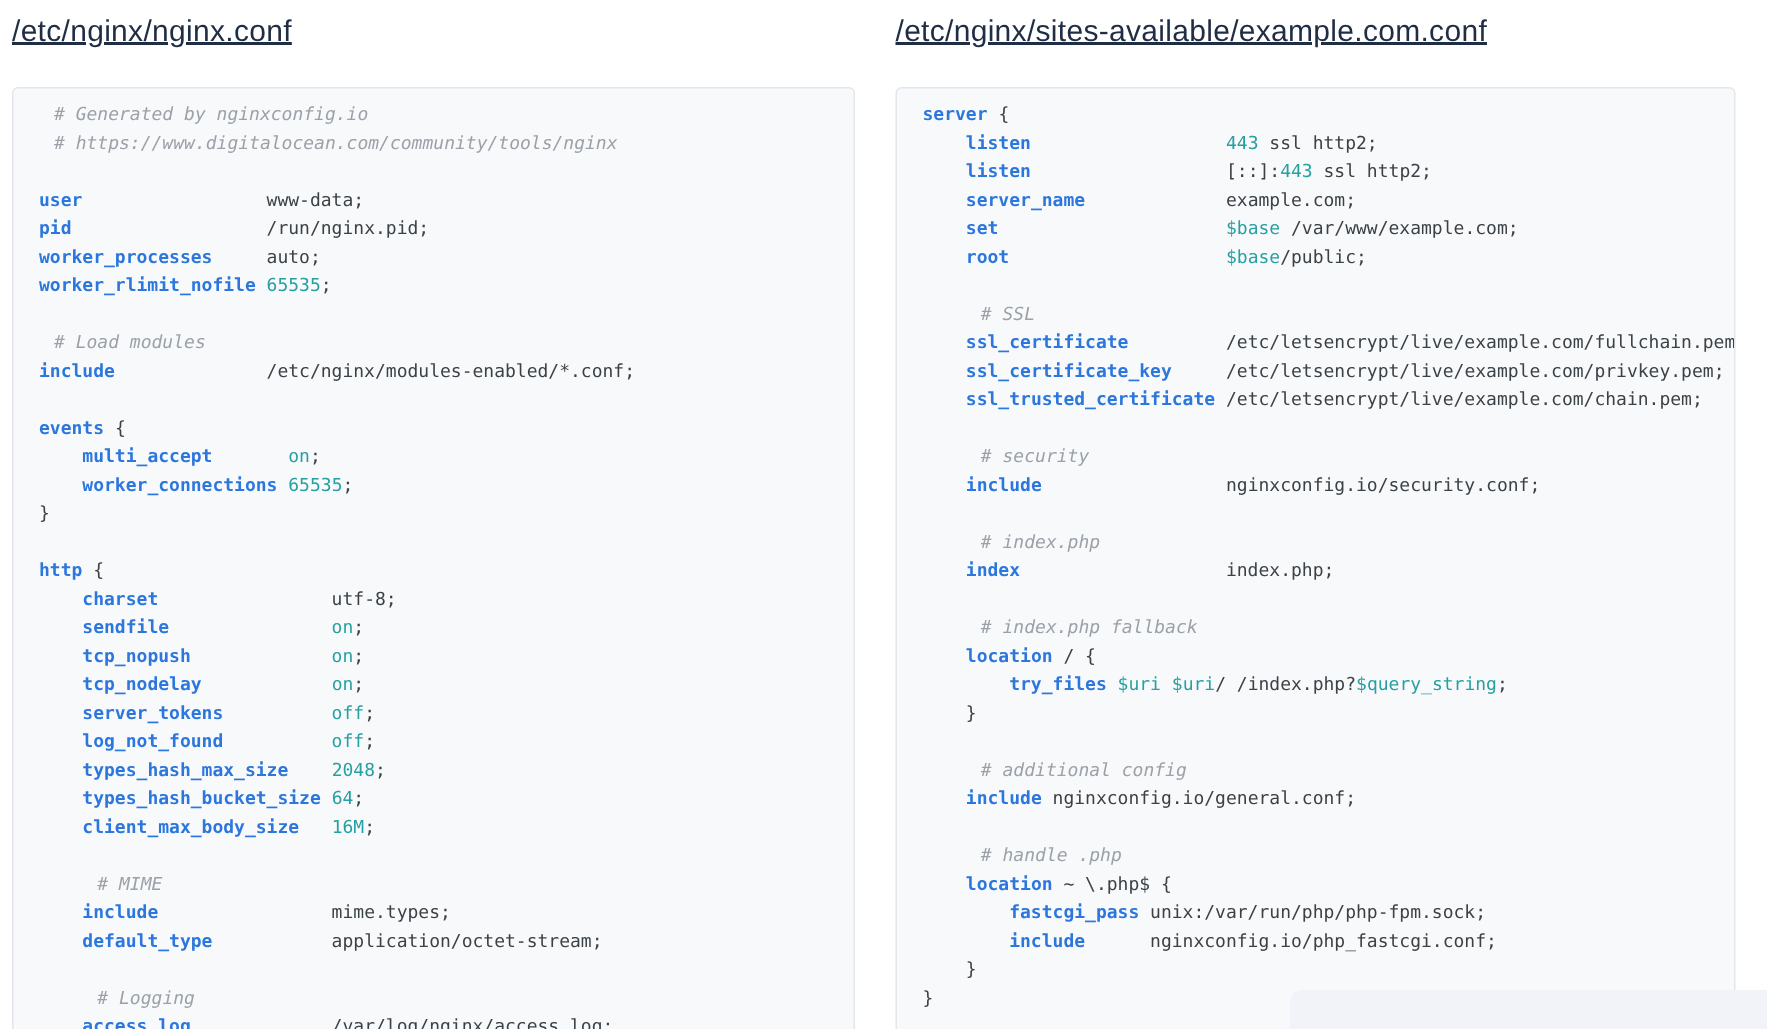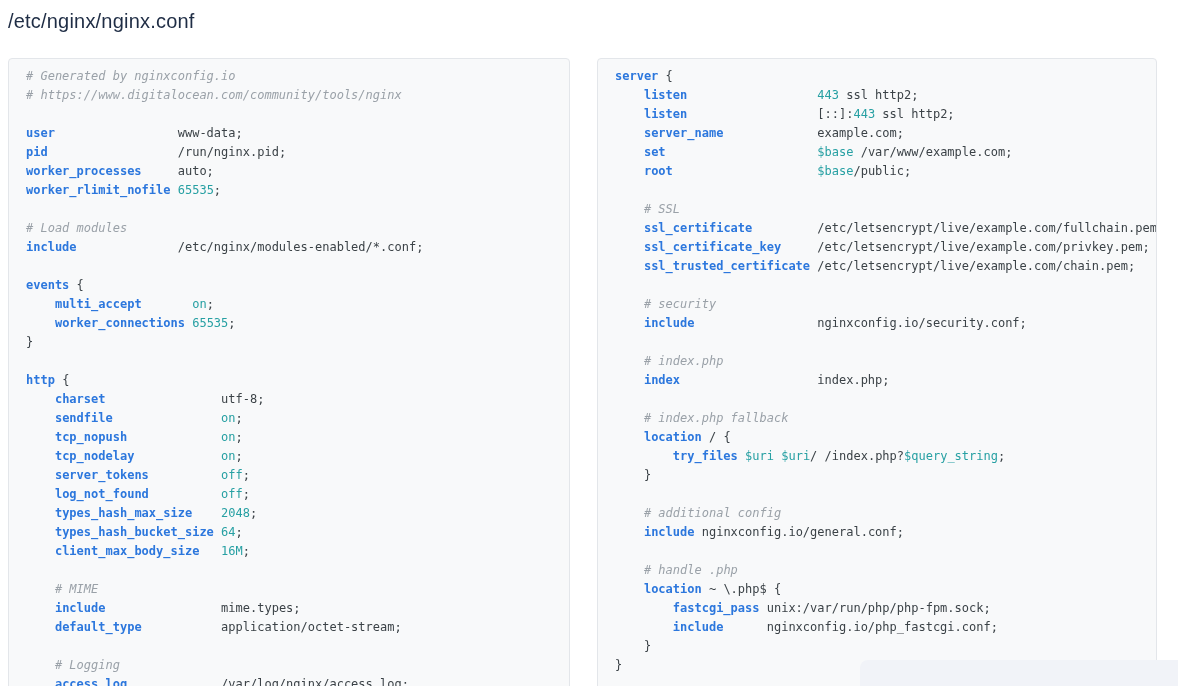--- a/index.html
+++ b/index.html
@@ -22,20 +22,21 @@
   }
   .stage { position: relative; width: 1178px; height: 686px; }
   .file-title {
     position: absolute;
     top: 10px;
     font-size: 20px;
     font-weight: 400;
     color: var(--title);
     letter-spacing: 0.2px;
     white-space: nowrap;
+    text-decoration: underline;
   }
   .file-title.left  { left: 8px; }
   .file-title.right { left: 597px; }
   .code-panel {
     position: absolute;
     top: 58px;
     height: 660px;
     background: var(--panelBg);
     border: 1px solid var(--panelBorder);
     border-radius: 4px;
@@ -48,40 +49,41 @@
     font-family: "DejaVu Sans Mono", "Liberation Mono", monospace;
     font-size: 12px;
     line-height: 19px;
     white-space: pre;
     color: var(--text);
     overflow: hidden;
   }
   .code-line { height: 19px; white-space: pre; }
   .tok-k { color: var(--keyword); font-weight: bold; }
   .tok-n { color: var(--literal); }
-  .tok-c { color: var(--comment); font-style: italic; }
+  .tok-c { color: var(--comment); font-style: italic; margin-left: 10px; }
   .tok-t { color: var(--text); }
   .corner-overlay {
     position: absolute;
     left: 860px;
     top: 660px;
     width: 318px;
     height: 26px;
     background: var(--overlayBg);
     border-top-left-radius: 8px;
     z-index: 5;
   }
 </style>
 </head>
 <body>
 
 <div class="stage">
 
   <h1 class="file-title left">/etc/nginx/nginx.conf</h1>
 
+  <h1 class="file-title right">/etc/nginx/sites-available/example.com.conf</h1>
 
   <div class="code-panel left">
     <div class="code"><div class="code-line"><span class="tok-c"># Generated by nginxconfig.io</span></div><div class="code-line"><span class="tok-c"># https://www.digitalocean.com/community/tools/nginx</span></div><div class="code-line">&nbsp;</div><div class="code-line"><span class="tok-k">user</span><span class="tok-t">                 www-data;</span></div><div class="code-line"><span class="tok-k">pid</span><span class="tok-t">                  /run/nginx.pid;</span></div><div class="code-line"><span class="tok-k">worker_processes</span><span class="tok-t">     auto;</span></div><div class="code-line"><span class="tok-k">worker_rlimit_nofile</span><span class="tok-t"> </span><span class="tok-n">65535</span><span class="tok-t">;</span></div><div class="code-line">&nbsp;</div><div class="code-line"><span class="tok-c"># Load modules</span></div><div class="code-line"><span class="tok-k">include</span><span class="tok-t">              /etc/nginx/modules-enabled/*.conf;</span></div><div class="code-line">&nbsp;</div><div class="code-line"><span class="tok-k">events</span><span class="tok-t"> {</span></div><div class="code-line"><span class="tok-t">    </span><span class="tok-k">multi_accept</span><span class="tok-t">       </span><span class="tok-n">on</span><span class="tok-t">;</span></div><div class="code-line"><span class="tok-t">    </span><span class="tok-k">worker_connections</span><span class="tok-t"> </span><span class="tok-n">65535</span><span class="tok-t">;</span></div><div class="code-line"><span class="tok-t">}</span></div><div class="code-line">&nbsp;</div><div class="code-line"><span class="tok-k">http</span><span class="tok-t"> {</span></div><div class="code-line"><span class="tok-t">    </span><span class="tok-k">charset</span><span class="tok-t">                utf-8;</span></div><div class="code-line"><span class="tok-t">    </span><span class="tok-k">sendfile</span><span class="tok-t">               </span><span class="tok-n">on</span><span class="tok-t">;</span></div><div class="code-line"><span class="tok-t">    </span><span class="tok-k">tcp_nopush</span><span class="tok-t">             </span><span class="tok-n">on</span><span class="tok-t">;</span></div><div class="code-line"><span class="tok-t">    </span><span class="tok-k">tcp_nodelay</span><span class="tok-t">            </span><span class="tok-n">on</span><span class="tok-t">;</span></div><div class="code-line"><span class="tok-t">    </span><span class="tok-k">server_tokens</span><span class="tok-t">          </span><span class="tok-n">off</span><span class="tok-t">;</span></div><div class="code-line"><span class="tok-t">    </span><span class="tok-k">log_not_found</span><span class="tok-t">          </span><span class="tok-n">off</span><span class="tok-t">;</span></div><div class="code-line"><span class="tok-t">    </span><span class="tok-k">types_hash_max_size</span><span class="tok-t">    </span><span class="tok-n">2048</span><span class="tok-t">;</span></div><div class="code-line"><span class="tok-t">    </span><span class="tok-k">types_hash_bucket_size</span><span class="tok-t"> </span><span class="tok-n">64</span><span class="tok-t">;</span></div><div class="code-line"><span class="tok-t">    </span><span class="tok-k">client_max_body_size</span><span class="tok-t">   </span><span class="tok-n">16M</span><span class="tok-t">;</span></div><div class="code-line">&nbsp;</div><div class="code-line"><span class="tok-t">    </span><span class="tok-c"># MIME</span></div><div class="code-line"><span class="tok-t">    </span><span class="tok-k">include</span><span class="tok-t">                mime.types;</span></div><div class="code-line"><span class="tok-t">    </span><span class="tok-k">default_type</span><span class="tok-t">           application/octet-stream;</span></div><div class="code-line">&nbsp;</div><div class="code-line"><span class="tok-t">    </span><span class="tok-c"># Logging</span></div><div class="code-line"><span class="tok-t">    </span><span class="tok-k">access_log</span><span class="tok-t">             /var/log/nginx/access.log;</span></div></div>
   </div>
 
   <div class="code-panel right">
     <div class="code"><div class="code-line"><span class="tok-k">server</span><span class="tok-t"> {</span></div><div class="code-line"><span class="tok-t">    </span><span class="tok-k">listen</span><span class="tok-t">                  </span><span class="tok-n">443</span><span class="tok-t"> ssl http2;</span></div><div class="code-line"><span class="tok-t">    </span><span class="tok-k">listen</span><span class="tok-t">                  [::]:</span><span class="tok-n">443</span><span class="tok-t"> ssl http2;</span></div><div class="code-line"><span class="tok-t">    </span><span class="tok-k">server_name</span><span class="tok-t">             example.com;</span></div><div class="code-line"><span class="tok-t">    </span><span class="tok-k">set</span><span class="tok-t">                     </span><span class="tok-n">$base</span><span class="tok-t"> /var/www/example.com;</span></div><div class="code-line"><span class="tok-t">    </span><span class="tok-k">root</span><span class="tok-t">                    </span><span class="tok-n">$base</span><span class="tok-t">/public;</span></div><div class="code-line">&nbsp;</div><div class="code-line"><span class="tok-t">    </span><span class="tok-c"># SSL</span></div><div class="code-line"><span class="tok-t">    </span><span class="tok-k">ssl_certificate</span><span class="tok-t">         /etc/letsencrypt/live/example.com/fullchain.pem;</span></div><div class="code-line"><span class="tok-t">    </span><span class="tok-k">ssl_certificate_key</span><span class="tok-t">     /etc/letsencrypt/live/example.com/privkey.pem;</span></div><div class="code-line"><span class="tok-t">    </span><span class="tok-k">ssl_trusted_certificate</span><span class="tok-t"> /etc/letsencrypt/live/example.com/chain.pem;</span></div><div class="code-line">&nbsp;</div><div class="code-line"><span class="tok-t">    </span><span class="tok-c"># security</span></div><div class="code-line"><span class="tok-t">    </span><span class="tok-k">include</span><span class="tok-t">                 nginxconfig.io/security.conf;</span></div><div class="code-line">&nbsp;</div><div class="code-line"><span class="tok-t">    </span><span class="tok-c"># index.php</span></div><div class="code-line"><span class="tok-t">    </span><span class="tok-k">index</span><span class="tok-t">                   index.php;</span></div><div class="code-line">&nbsp;</div><div class="code-line"><span class="tok-t">    </span><span class="tok-c"># index.php fallback</span></div><div class="code-line"><span class="tok-t">    </span><span class="tok-k">location</span><span class="tok-t"> / {</span></div><div class="code-line"><span class="tok-t">        </span><span class="tok-k">try_files</span><span class="tok-t"> </span><span class="tok-n">$uri</span><span class="tok-t"> </span><span class="tok-n">$uri</span><span class="tok-t">/ /index.php?</span><span class="tok-n">$query_string</span><span class="tok-t">;</span></div><div class="code-line"><span class="tok-t">    }</span></div><div class="code-line">&nbsp;</div><div class="code-line"><span class="tok-t">    </span><span class="tok-c"># additional config</span></div><div class="code-line"><span class="tok-t">    </span><span class="tok-k">include</span><span class="tok-t"> nginxconfig.io/general.conf;</span></div><div class="code-line">&nbsp;</div><div class="code-line"><span class="tok-t">    </span><span class="tok-c"># handle .php</span></div><div class="code-line"><span class="tok-t">    </span><span class="tok-k">location</span><span class="tok-t"> ~ \.php$ {</span></div><div class="code-line"><span class="tok-t">        </span><span class="tok-k">fastcgi_pass</span><span class="tok-t"> unix:/var/run/php/php-fpm.sock;</span></div><div class="code-line"><span class="tok-t">        </span><span class="tok-k">include</span><span class="tok-t">      nginxconfig.io/php_fastcgi.conf;</span></div><div class="code-line"><span class="tok-t">    }</span></div><div class="code-line"><span class="tok-t">}</span></div></div>
   </div>
 
   <div class="corner-overlay"></div>

